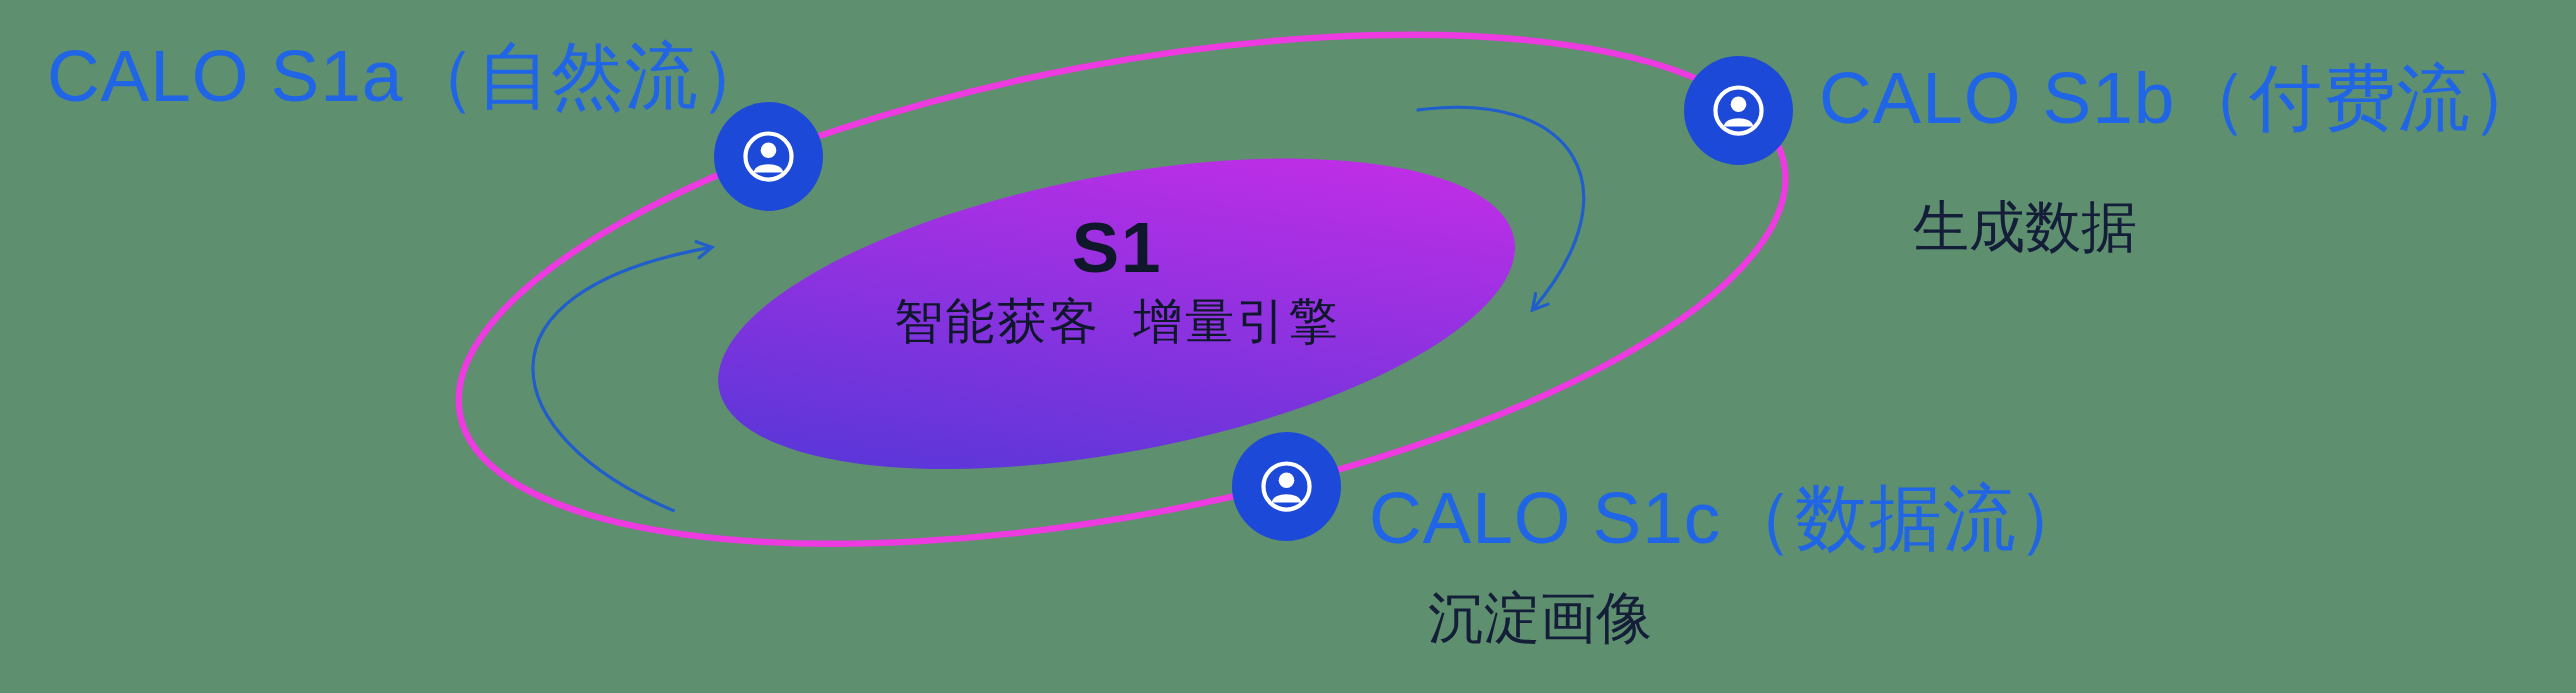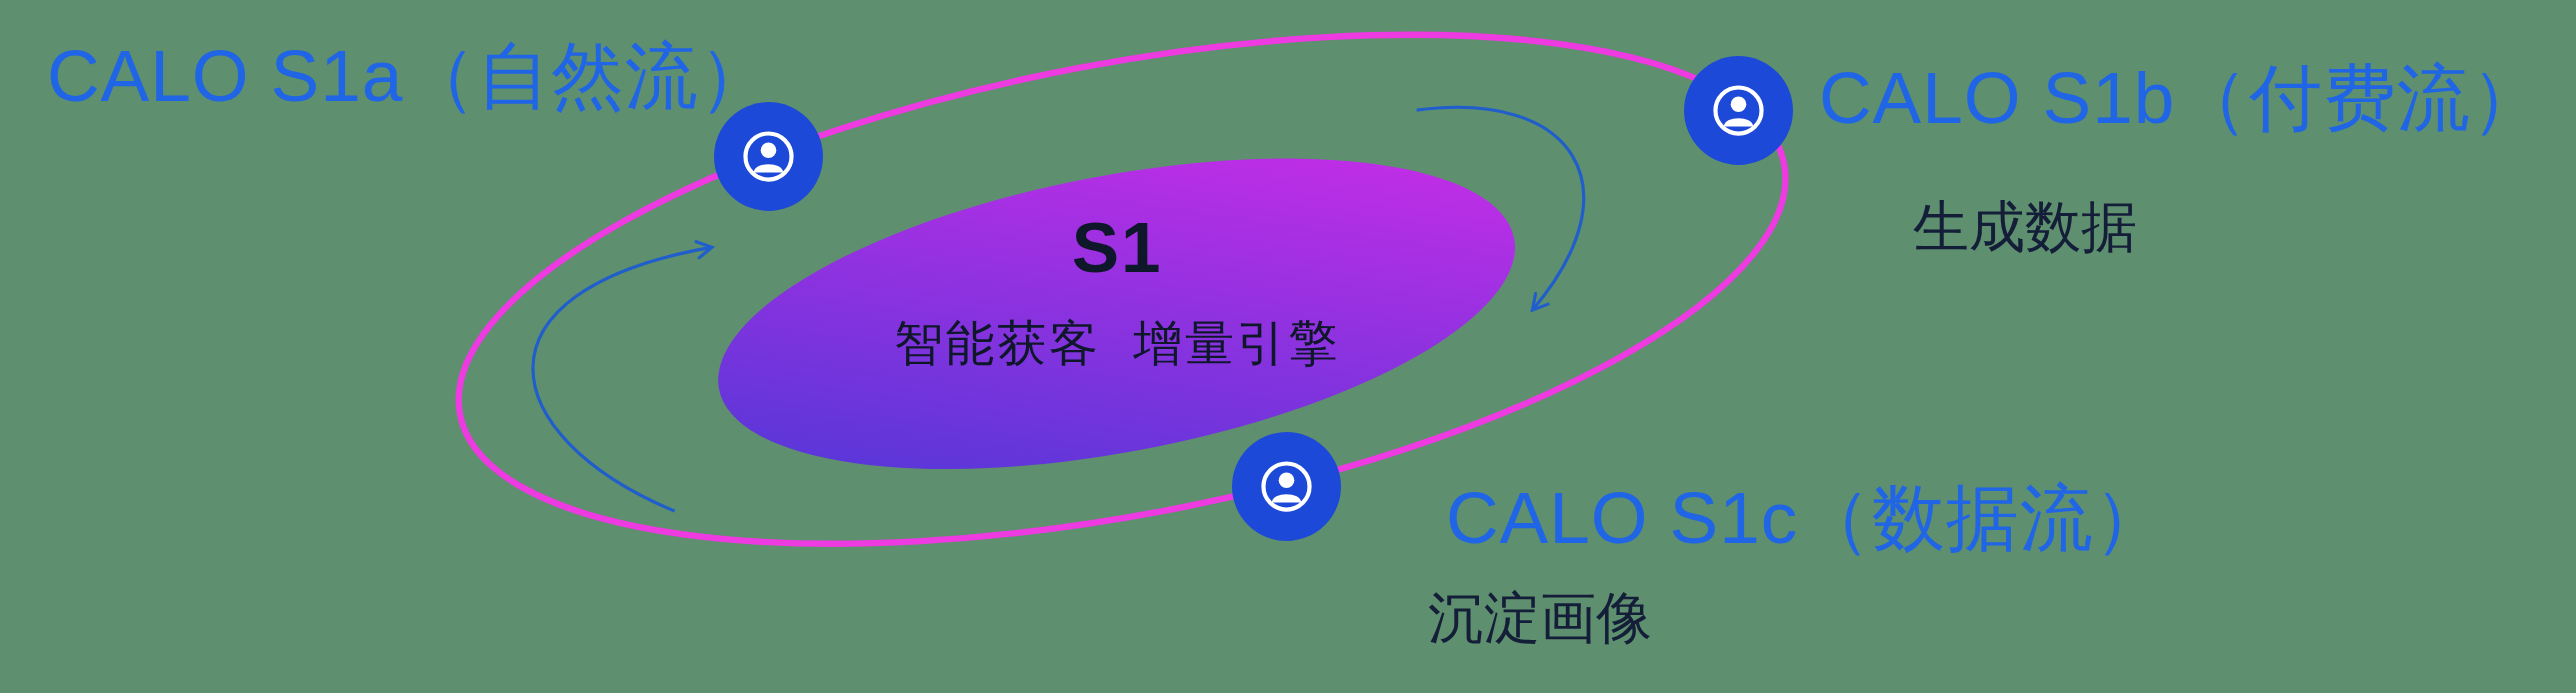--- a/index.html
+++ b/index.html
@@ -35,21 +35,21 @@
   }
   .label-sub{
     position:absolute;font-size:56px;line-height:1.05;font-weight:500;
     color:var(--label-dark,#141e38);white-space:nowrap;z-index:6;
   }
   .core-text{
     position:absolute;left:1117px;top:207px;transform:translateX(-50%);
     text-align:center;color:#0f172a;z-index:4;white-space:nowrap;
   }
   .core-title{font-size:71px;font-weight:700;letter-spacing:1.8px;}
-  .core-subtitle{font-size:49px;font-weight:500;margin-top:23px;white-space:pre;letter-spacing:2.7px;}
+  .core-subtitle{font-size:49px;font-weight:500;margin-top:1px;white-space:pre;letter-spacing:2.7px;}
 </style>
 </head>
 <body>
 
 <div class="stage">
 
   <svg class="orbit-svg" viewBox="0 0 2833 763">
     <defs>
       <linearGradient id="coreGrad" x1="0%" y1="100%" x2="100%" y2="0%">
         <stop offset="0%" style="stop-color:var(--grad-start,#4838d6)"></stop>
@@ -93,17 +93,17 @@
   <div class="core-text">
     <div class="core-title">S1</div>
     <div class="core-subtitle">智能获客  增量引擎</div>
   </div>
 
   <div class="label-title" style="left:47px;top:38px;">CALO S1a（自然流）</div>
 
   <div class="label-title" style="left:1819px;top:60px;">CALO S1b（付费流）</div>
   <div class="label-sub" style="left:1881px;top:198px;margin-left:32px;">生成数据</div>
 
-  <div class="label-title" style="left:1446px;top:480px;text-align:right;">CALO S1c（数据流）</div>
+  <div class="label-title" style="left:1369px;top:480px;text-align:right;">CALO S1c（数据流）</div>
   <div class="label-sub" style="left:1428px;top:589px;">沉淀画像</div>
 
 </div>
 
 
 </body></html>

